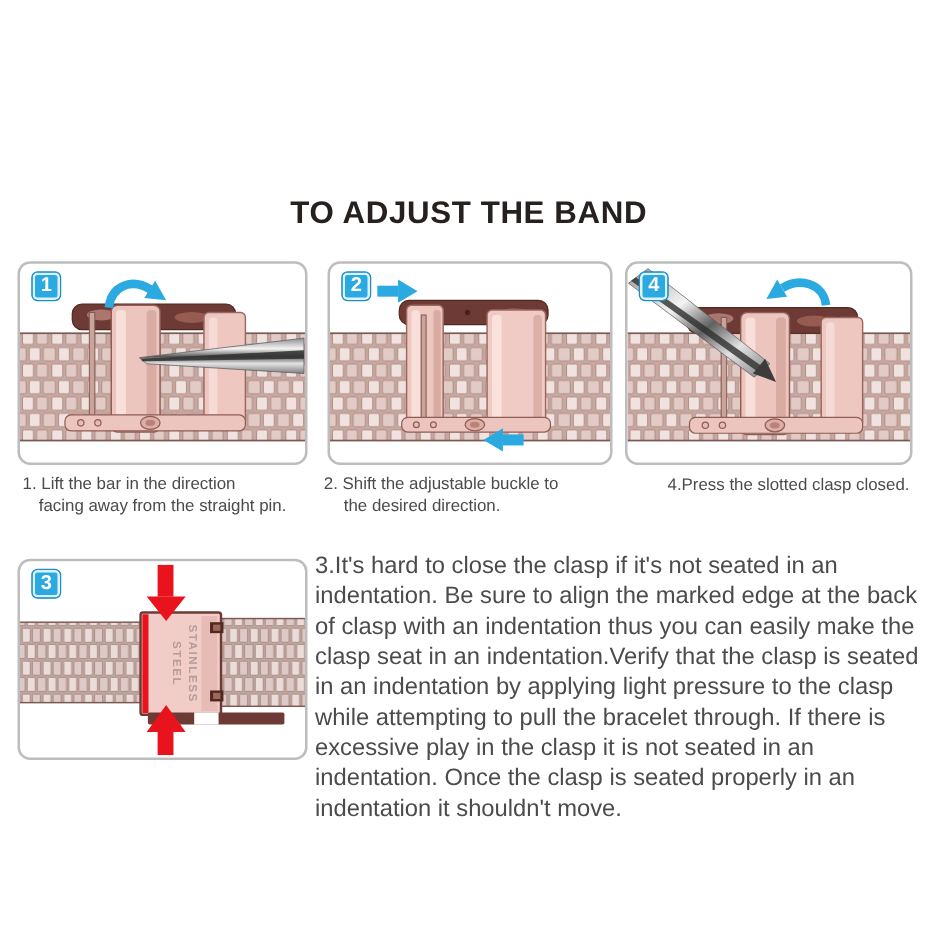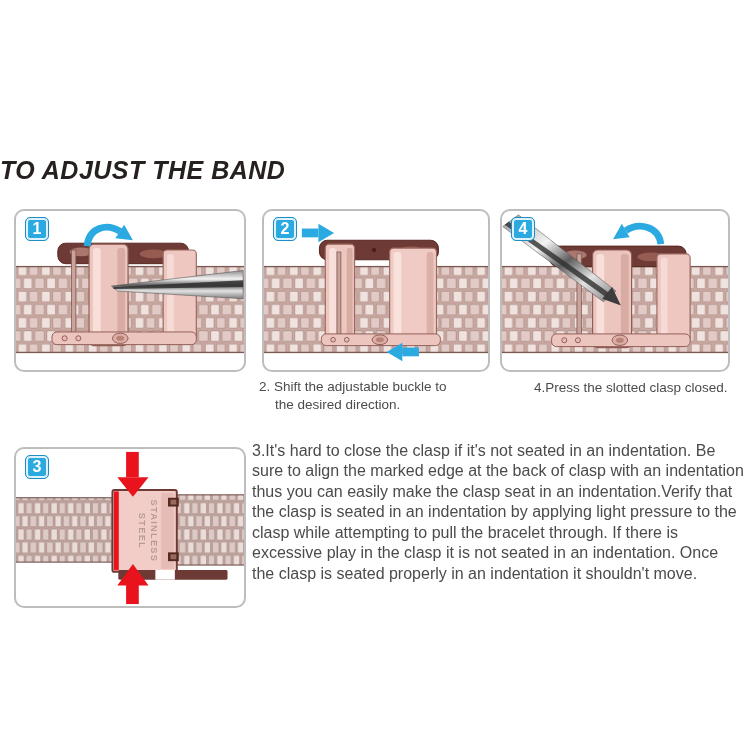--- a/index.html
+++ b/index.html
@@ -1,21 +1,21 @@
 <!DOCTYPE html>
 <html><head>
 <meta charset="utf-8">
 <style>
   * { margin:0; padding:0; box-sizing:border-box; }
   html,body { background:#ffffff; }
   body { width:750px; height:750px; font-family:"Liberation Sans", sans-serif; position:relative; }
   .canvas { position:absolute; top:0; left:0; width:750px; height:750px; background:#fff; overflow:hidden; }
 
-  .title { position:absolute; top:156px; left:0; width:750px; 
-           font-size:25px; font-weight:bold; letter-spacing:.5px; color:#26211f;font-style:italic; }
+  .title { position:absolute; top:156px; left:0; width:750px; text-align:center;
+           font-size:25px; font-weight:bold; letter-spacing:.5px; color:#26211f; }
 
   .panel { position:absolute; border:2px solid #bdbdbd; border-radius:10px; background:#fff; overflow:hidden; }
   #panel1 { left:14px;  top:209px; width:232px; height:163px; }
   #panel2 { left:262px; top:209px; width:228px; height:163px; }
   #panel4 { left:500px; top:209px; width:230px; height:163px; }
   #panel3 { left:14px;  top:447px; width:232px; height:161px; }
 
   .badge { position:absolute; left:9px; top:6px; width:24px; height:24px; border-radius:5px;
            background:#2baae1; border:1px solid #1d8fc4;
            box-shadow: inset 0 0 0 2px rgba(255,255,255,.85);
@@ -25,21 +25,21 @@
   .panel svg { position:absolute; left:0; top:0; width:100%; height:100%; }
 
   .caption { position:absolute; font-size:13.5px; color:#4b4b4b; line-height:1.32; }
   #cap1 { left:18px;  top:378px; }
   #cap1 .l2 { padding-left:13px; }
   #cap2 { left:259px; top:378px; }
   #cap2 .l2 { padding-left:16px; }
   #cap4 { left:498px; top:379px;margin-left:36px; }
 
   .description { position:absolute; left:252px; top:441px; width:492px;
-                 font-size:16px; line-height:1.28; color:#4b4b4b; }
+                 font-size:19px; line-height:1.28; color:#4b4b4b; }
 
   .engraving-text { font-size:9.5px; letter-spacing:1.3px; fill:#b79b98; font-weight:bold; }
 </style>
 </head>
 <body>
 
 <div class="canvas">
 
   <div class="title">TO ADJUST THE BAND</div>
 
@@ -186,20 +186,24 @@
         <polygon points="6,11 112,86 108,90 2,14" fill="#2f2f2f" opacity=".8"></polygon>
         <polygon points="112,78 102,90 121,97" fill="#3c3c3c"></polygon>
       </g>
       <g>
         <path d="M162,34 C160,16 140,11 126,20" fill="none" stroke="#2baae1" stroke-width="7"></path>
         <polygon points="113,29 122,13 130,27" fill="#2baae1"></polygon>
       </g>
     </svg>
   </div>
 
+  <div class="caption" id="cap1">
+    <div class="l1">1. Lift the bar in the direction</div>
+    <div class="l2">facing away from the straight pin.</div>
+  </div>
   <div class="caption" id="cap2">
     <div class="l1">2. Shift the adjustable buckle to</div>
     <div class="l2">the desired direction.</div>
   </div>
   <div class="caption" id="cap4">
     <div class="l1">4.Press the slotted clasp closed.</div>
   </div>
 
   <div class="panel" id="panel3">
     <div class="badge">3</div>

